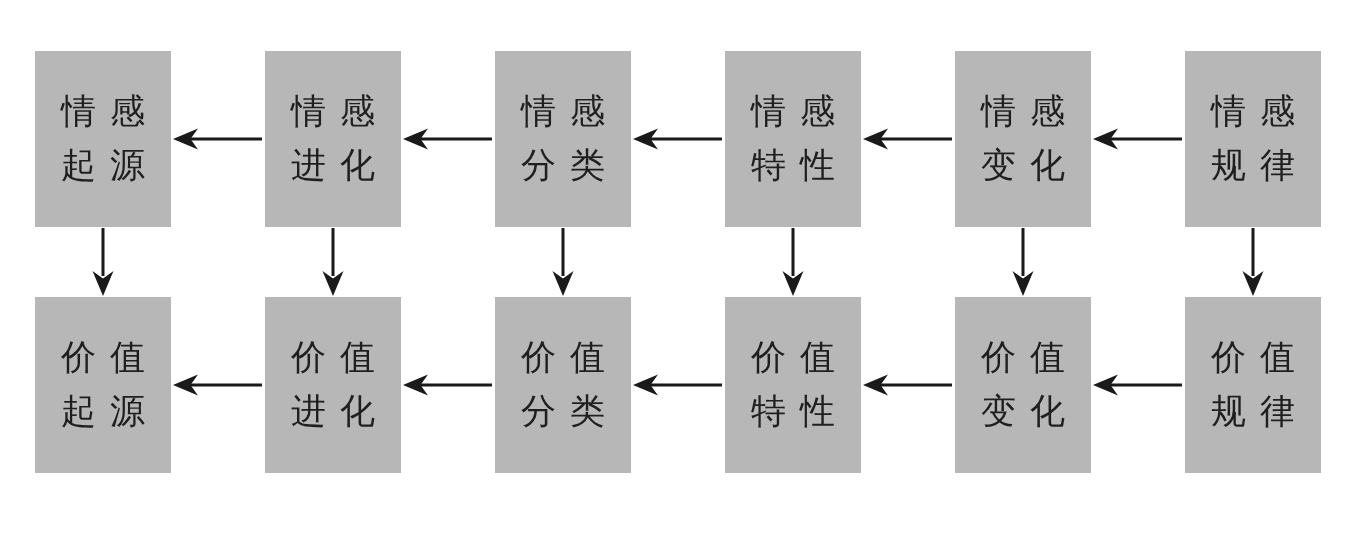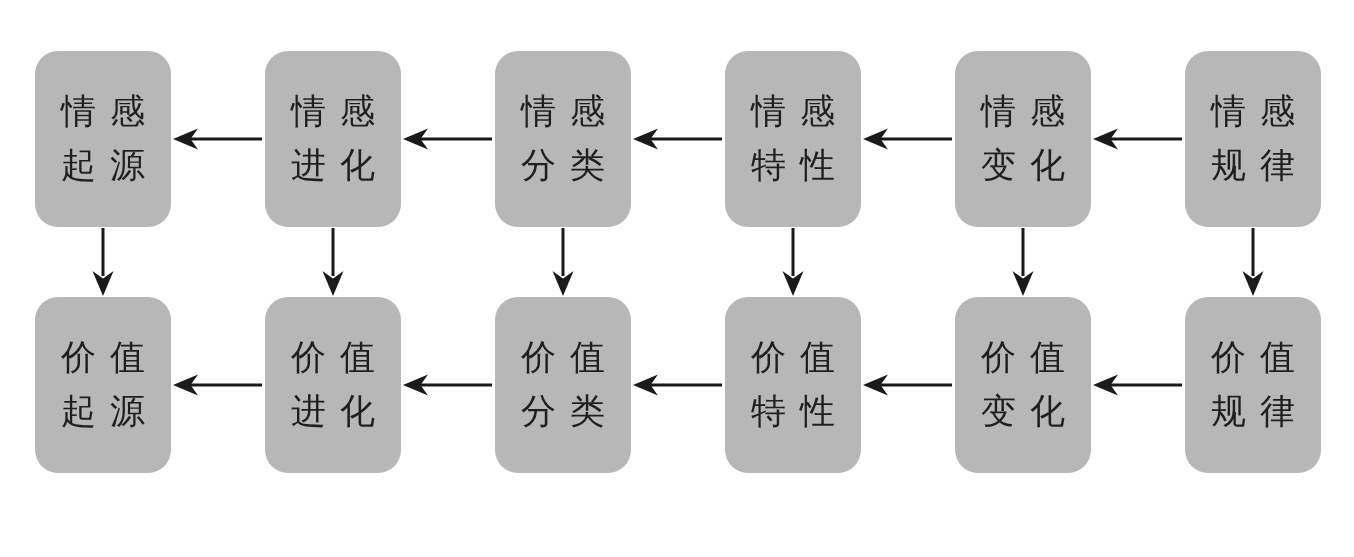--- a/index.html
+++ b/index.html
@@ -17,21 +17,20 @@
   .node {
     position: absolute;
     width: 136px;
     height: 176px;
     background: var(--box-fill, #b7b7b7);
     display: flex;
     flex-direction: column;
     align-items: center;
     justify-content: center;
     box-sizing: border-box;
-    border-radius: 23px;
   }
   .node-line {
     color: var(--text-color, #1f1f1f);
     font-size: 35px;
     line-height: 54px;
     letter-spacing: 14px;
     margin-right: -14px; 
     white-space: nowrap;
   }
   svg.h-arrow, svg.v-arrow {

